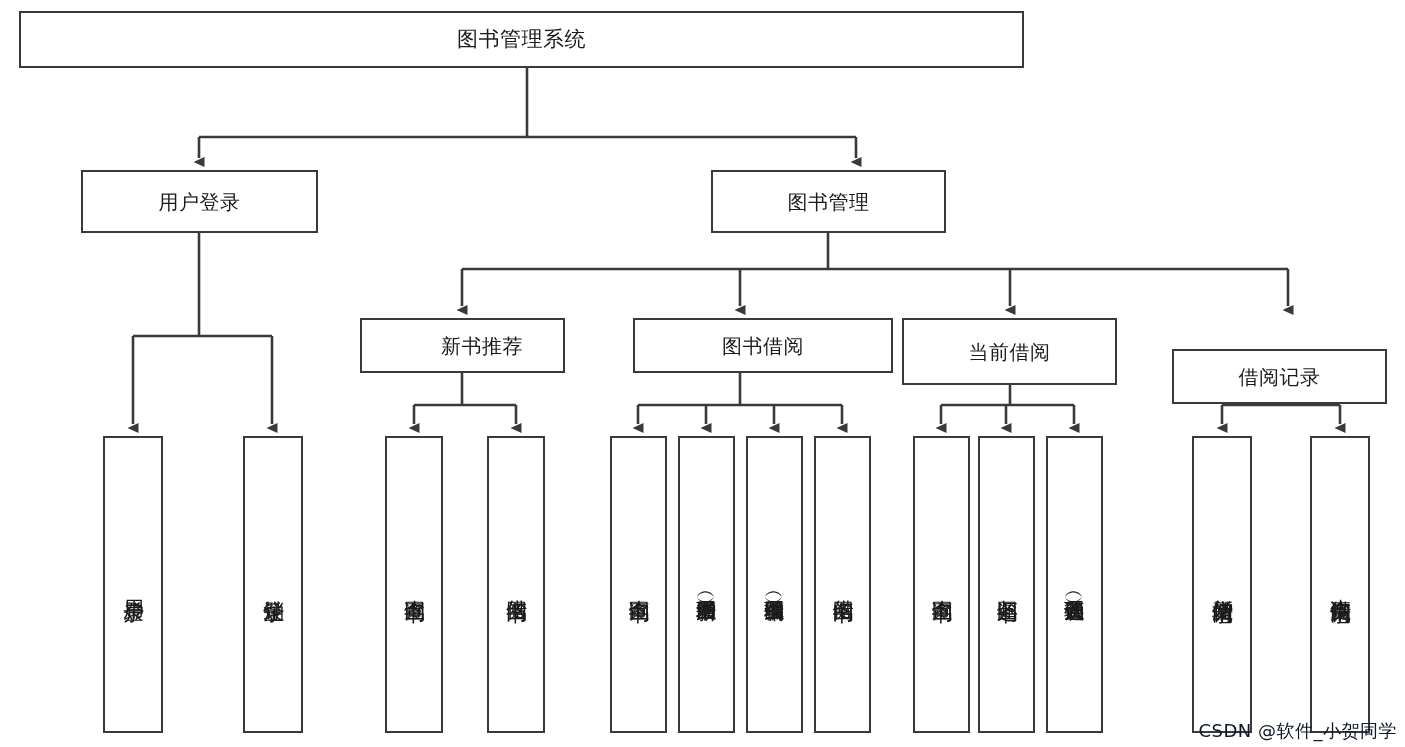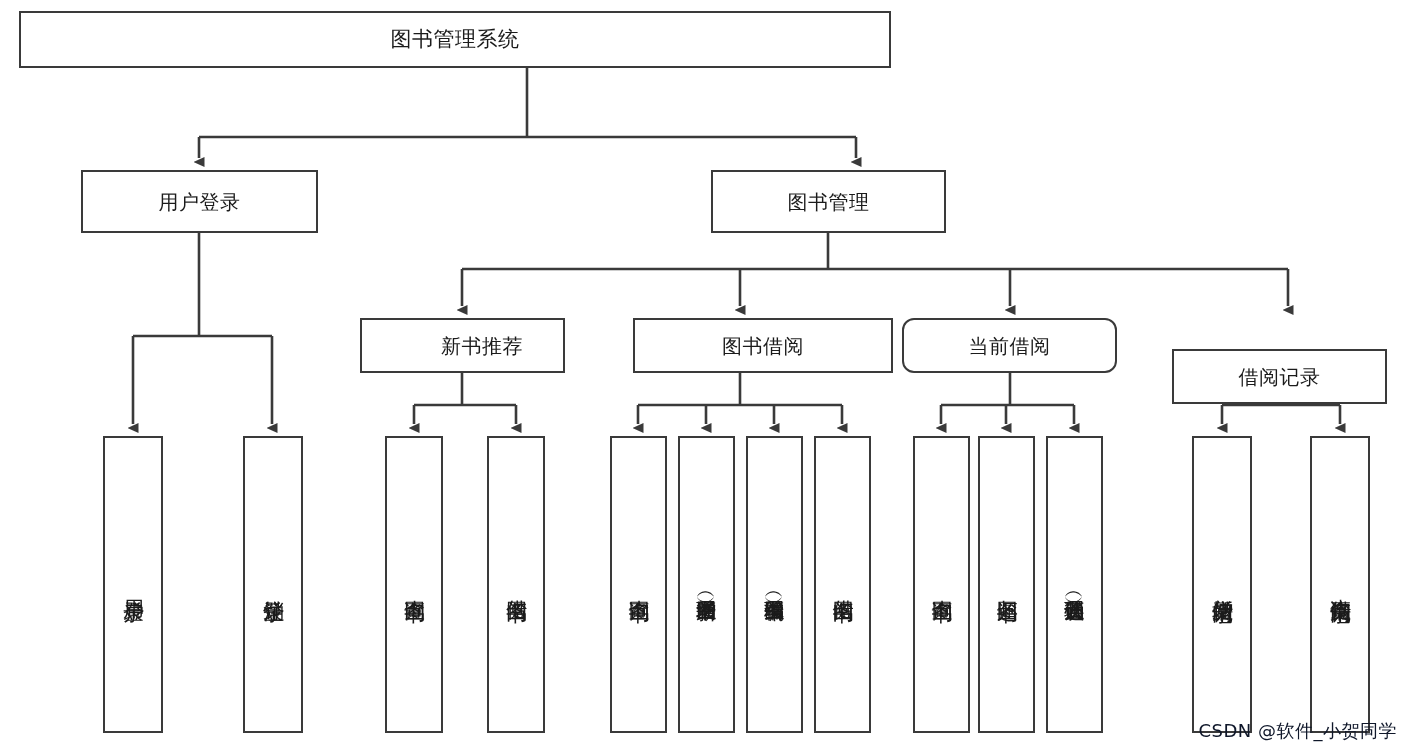--- a/index.html
+++ b/index.html
@@ -64,28 +64,28 @@
       <path d="M1006,405 L1006,424" marker-end="url(#arw)"></path>
       <path d="M1074,405 L1074,424" marker-end="url(#arw)"></path>
 
       <path d="M1288,373 L1288,405"></path>
       <path d="M1222,405 L1340,405"></path>
       <path d="M1222,405 L1222,424" marker-end="url(#arw)"></path>
       <path d="M1340,405 L1340,424" marker-end="url(#arw)"></path>
     </g>
   </svg>
 
-  <div class="node horiz root" style="left:19px;top:11px;width:872px;height:57px;">图书管理系统</div>
+  <div class="node horiz root" style="left:19px;top:11px;width:1005px;height:57px;">图书管理系统</div>
 
   <div class="node horiz" style="left:81px;top:170px;width:237px;height:63px;">用户登录</div>
   <div class="node horiz" style="left:711px;top:170px;width:235px;height:63px;text-align:center;">图书管理</div>
 
   <div class="node horiz" style="left:360px;top:318px;width:205px;height:55px;padding-left:39px;">新书推荐</div>
   <div class="node horiz" style="left:633px;top:318px;width:260px;height:55px;">图书借阅</div>
-  <div class="node horiz" style="left:902px;top:318px;width:215px;height:55px;border-radius:12px;">当前借阅</div>
+  <div class="node horiz" style="left:902px;top:318px;width:215px;height:67px;">当前借阅</div>
   <div class="node horiz" style="left:1172px;top:318px;width:215px;height:55px;margin-top:31px;">借阅记录</div>
 
   <div class="node vert" style="left:103px;top:436px;width:60px;height:297px;">用户登录</div>
   <div class="node vert" style="left:243px;top:436px;width:60px;height:297px;">注销登录</div>
 
   <div class="node vert" style="left:385px;top:436px;width:58px;height:297px;">查询图书</div>
   <div class="node vert" style="left:487px;top:436px;width:58px;height:297px;">借阅图书</div>
 
   <div class="node vert" style="left:610px;top:436px;width:57px;height:297px;">查询图书</div>
   <div class="node vert tight" style="left:678px;top:436px;width:57px;height:297px;">新增图书（管理员）</div>

